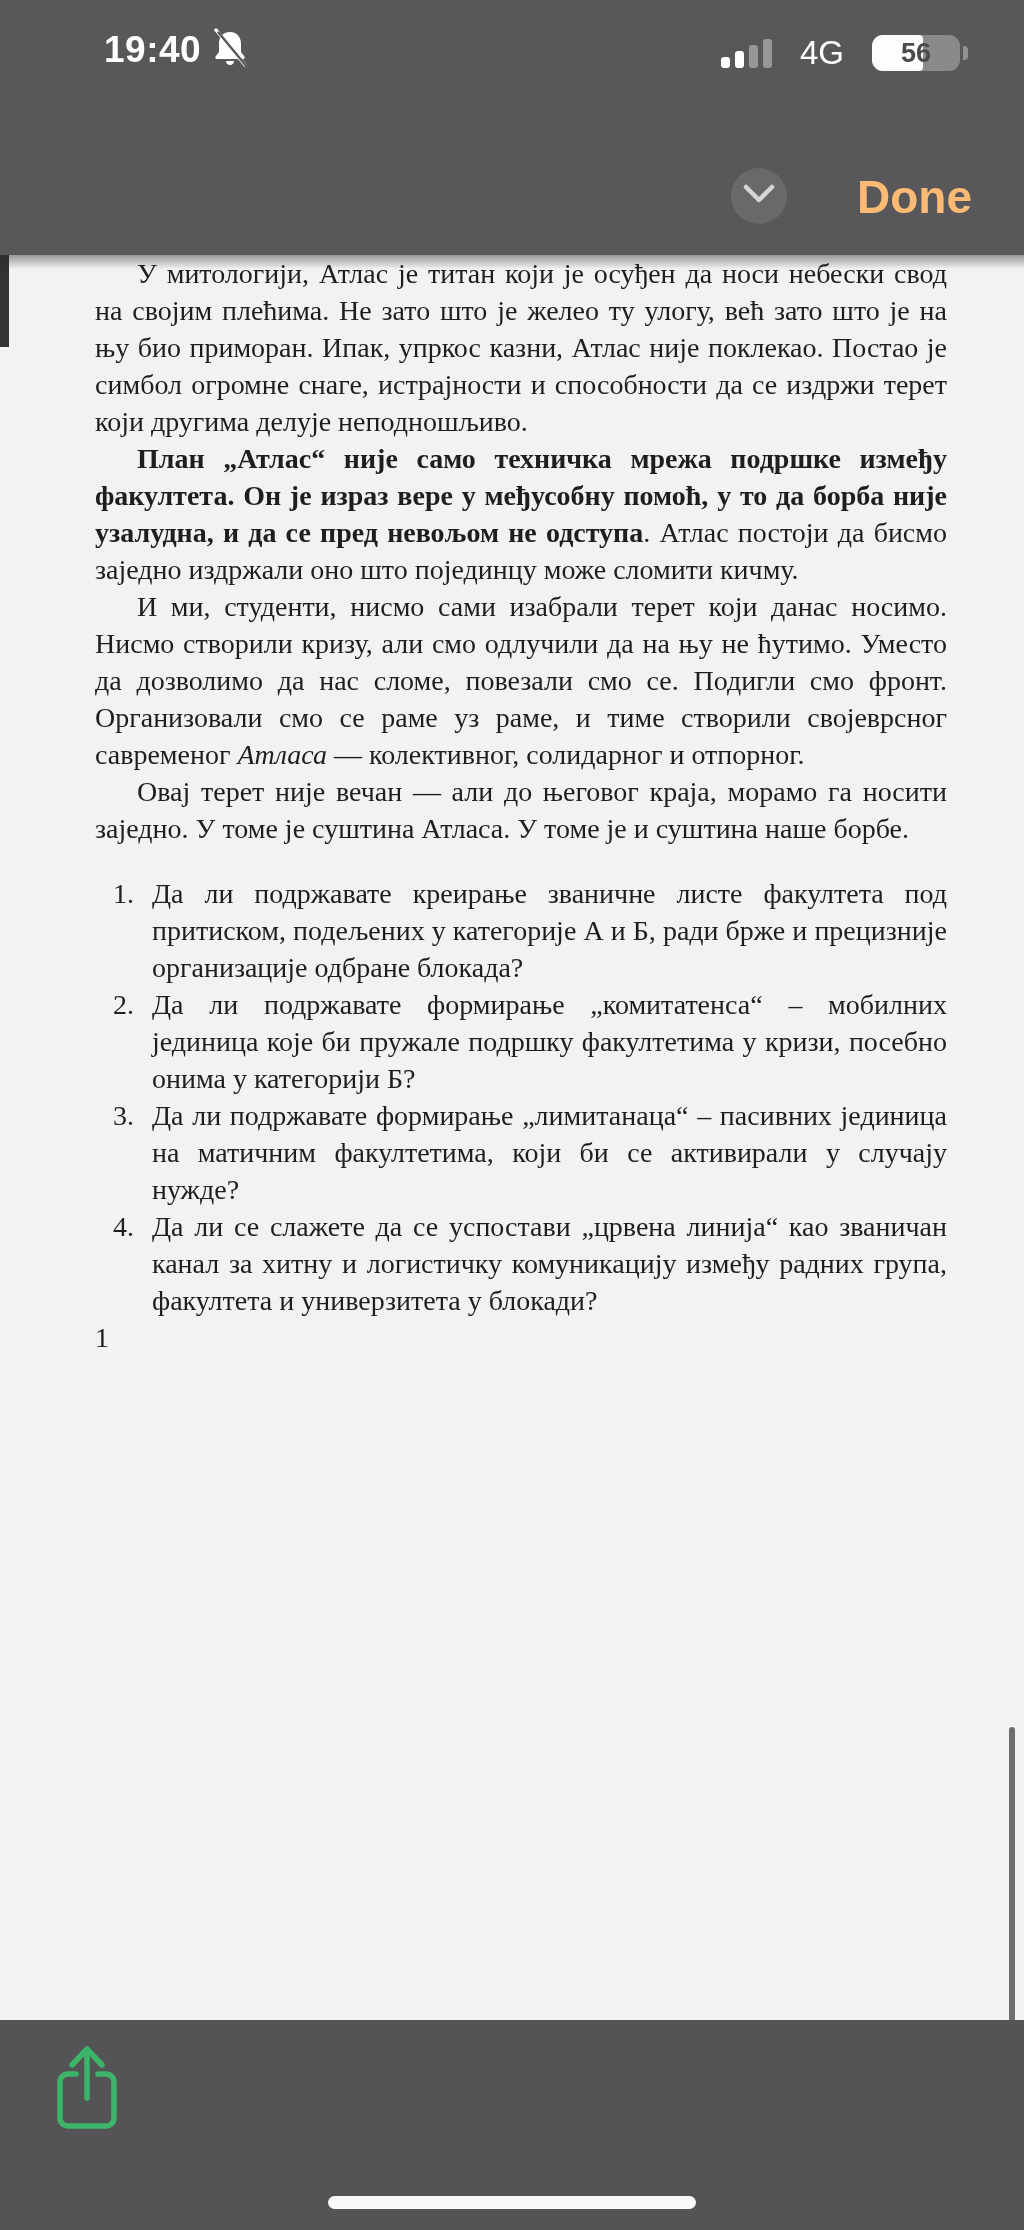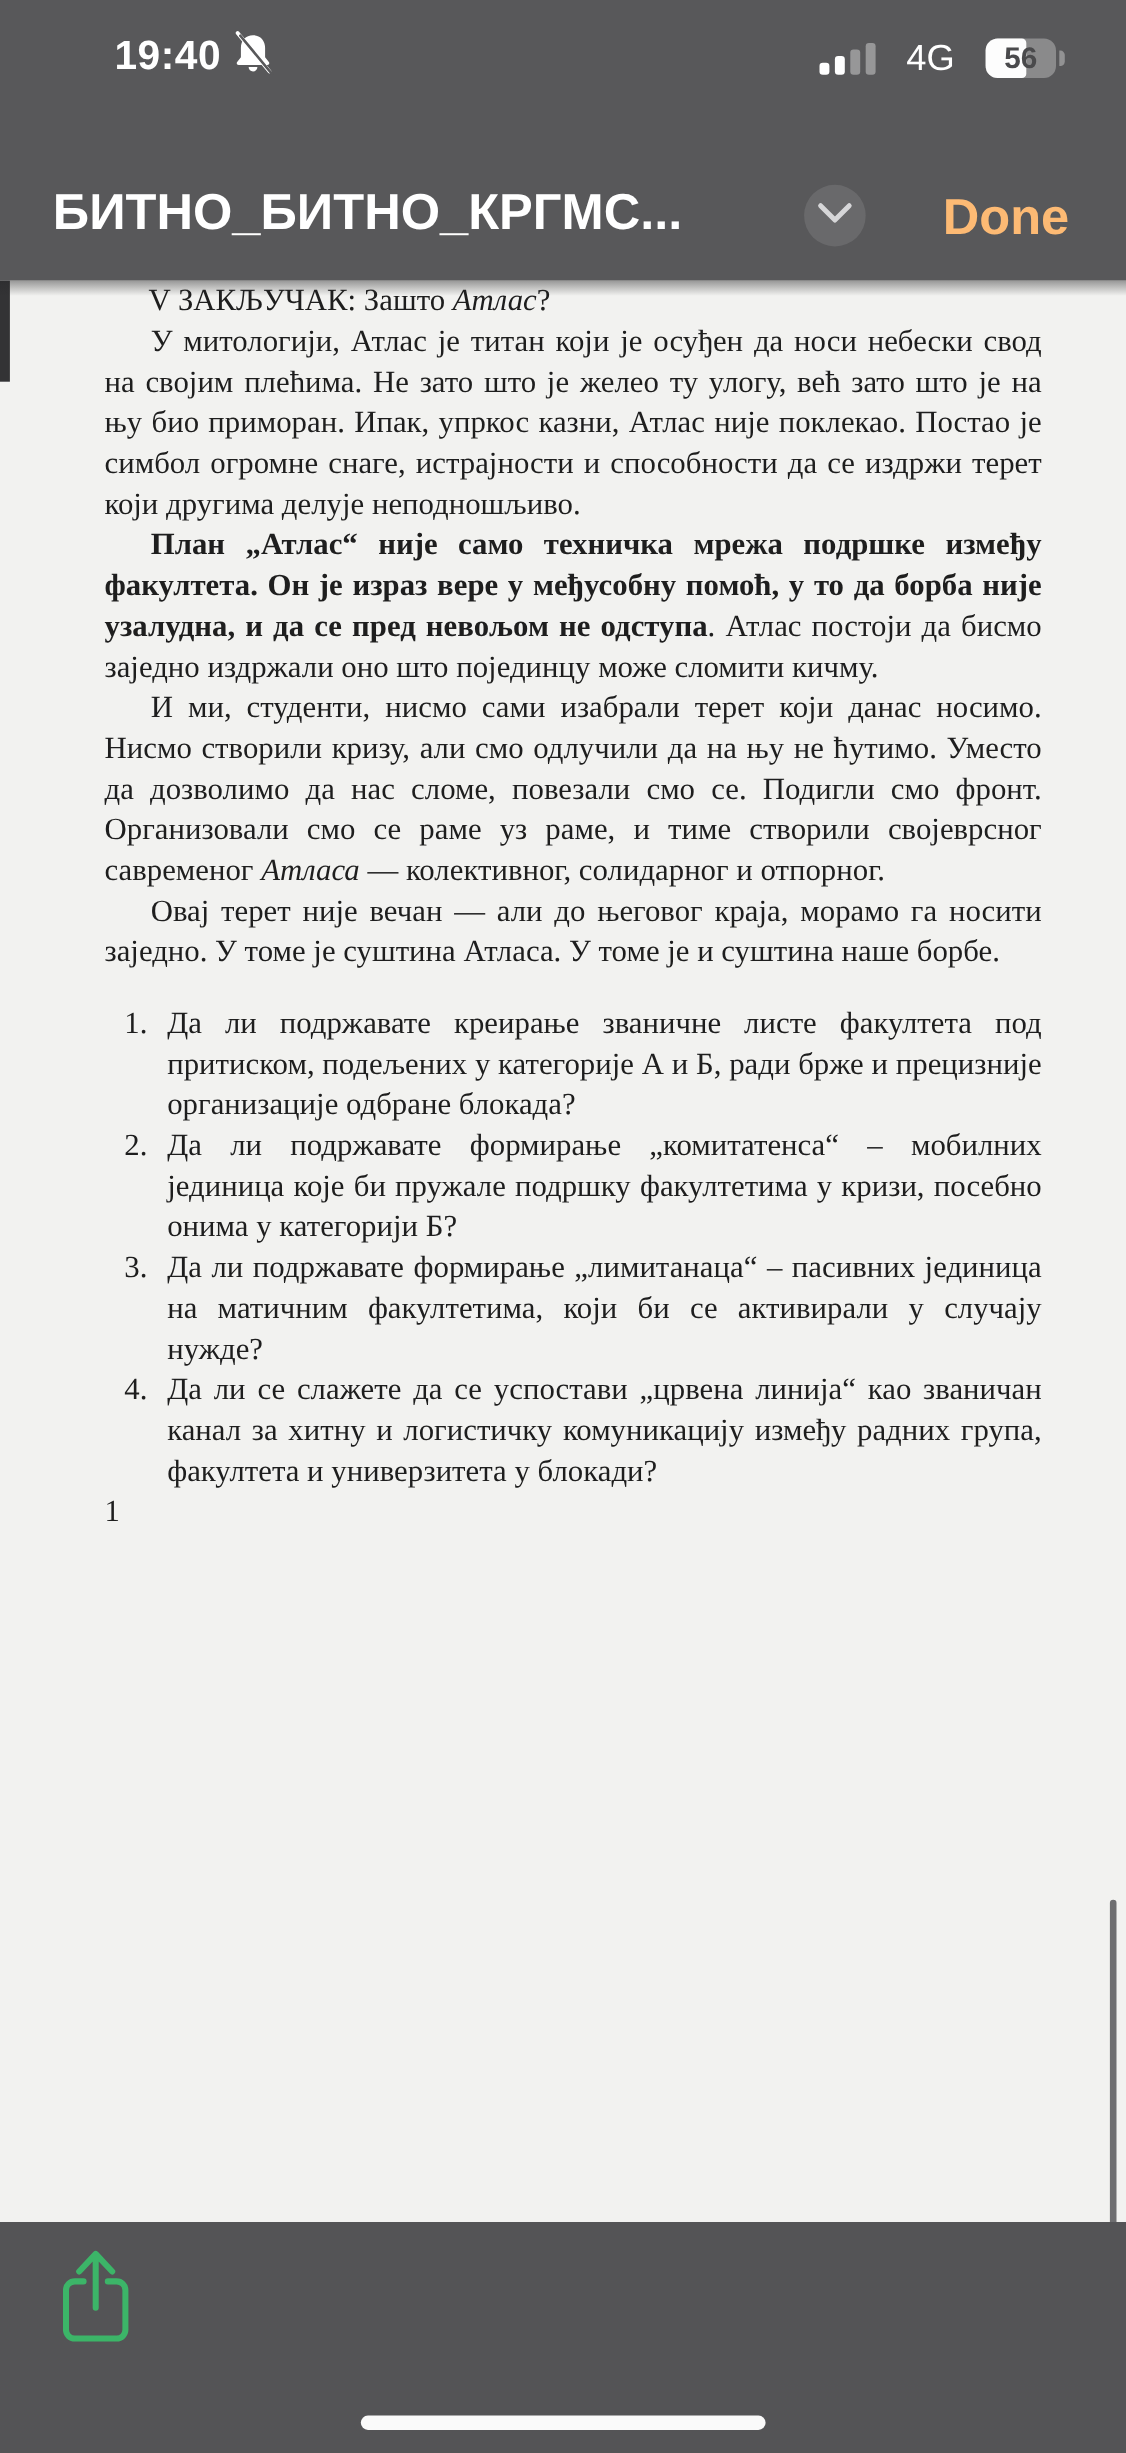--- a/index.html
+++ b/index.html
@@ -12,21 +12,21 @@
   .topbar::after{content:"";position:absolute;left:0;right:0;top:255px;height:14px;
           background:linear-gradient(rgba(40,40,42,.45),rgba(40,40,42,0));}
   .status-left{position:absolute;top:28px;left:104px;display:flex;align-items:center;gap:10px;}
   .status-time{color:#fff;font-size:37px;font-weight:700;letter-spacing:.5px;text-align:right;}
   .status-right{position:absolute;top:34px;right:64px;display:flex;align-items:center;gap:28px;}
   .sigbars{display:flex;align-items:flex-end;gap:5px;height:30px;}
   .sigbars i{display:block;width:9px;border-radius:3px;background:rgba(255,255,255,.38);}
   .sigbars i.on{background:#fff;}
   .s1{height:11px}.s2{height:17px}.s3{height:23px}.s4{height:29px}
   .net{color:#fff;font-size:33px;font-weight:400;}
-  .battery{position:relative;width:64px;height:36px;border-radius:11px;background:rgba(255,255,255,.30);}
+  .battery{position:relative;width:88px;height:36px;border-radius:11px;background:rgba(255,255,255,.30);}
   .battery .fill{position:absolute;left:0;top:0;bottom:0;width:58%;background:#fdfdfd;border-radius:11px 4px 4px 11px;}
   .battery .pct{position:absolute;inset:0;display:flex;align-items:center;justify-content:center;
                 color:#4a4a4c;font-size:27px;font-weight:700;z-index:2;}
   .battery .cap{position:absolute;right:-8px;top:11px;width:5px;height:14px;border-radius:0 4px 4px 0;
                 background:rgba(255,255,255,.35);}
 
   .doc-title{position:absolute;left:48px;top:165px;max-width:640px;color:#fff;font-size:46px;font-weight:700;
              white-space:nowrap;overflow:hidden;}
   .collapse-btn{position:absolute;left:731px;top:168px;width:56px;height:56px;border-radius:50%;
                 background:#69696b;display:flex;align-items:center;justify-content:center;}
@@ -84,35 +84,33 @@
           <i class="s4"></i>
       </span>
       <span class="net">4G</span>
       <span class="battery">
         <span class="fill"></span>
         <span class="pct">56</span>
         <span class="cap"></span>
       </span>
     </div>
 
-    <div class="doc-title">БИТНО_БИТНО_КРГМС...</div>
     <div class="collapse-btn">
       <span>
         <svg width="34" height="22" viewBox="0 0 34 22">
           <path d="M4 4l13 13L30 4" fill="none" stroke="#d6d6d8" stroke-width="4.5" stroke-linecap="round" stroke-linejoin="round"></path>
         </svg>
       </span>
     </div>
     <div class="done-btn">Done</div>
   </div>
 
   <div class="document-scroll">
     <div class="scan-edge"></div>
     <div class="doc-body">
-      <p class="h-concl"><span>V ЗАКЉУЧАК: Зашто </span><span class="i">Атлас</span><span>?</span></p>
       <p class="para">У митологији, Атлас је титан који је осуђен да носи небески свод на својим плећима. Не зато што је желео ту улогу, већ зато што је на њу био приморан. Ипак, упркос казни, Атлас није поклекао. Постао је симбол огромне снаге, истрајности и способности да се издржи терет који другима делује неподношљиво.</p>
       <p class="para"><span class="b">План „Атлас“ није само техничка мрежа подршке између факултета. Он је израз вере у међусобну помоћ, у то да борба није узалудна, и да се пред невољом не одступа</span><span>. Атлас постоји да бисмо заједно издржали оно што појединцу може сломити кичму.</span></p>
       <p class="para"><span>И ми, студенти, нисмо сами изабрали терет који данас носимо. Нисмо створили кризу, али смо одлучили да на њу не ћутимо. Уместо да дозволимо да нас сломе, повезали смо се. Подигли смо фронт. Организовали смо се раме уз раме, и тиме створили својеврсног савременог </span><span class="i">Атласа</span><span> — колективног, солидарног и отпорног.</span></p>
       <p class="para">Овај терет није вечан — али до његовог краја, морамо га носити заједно. У томе је суштина Атласа. У томе је и суштина наше борбе.</p>
       <ol class="questions">
           <li><span class="qnum">1.</span><span>Да ли подржавате креирање званичне листе факултета под притиском, подељених у категорије А и Б, ради брже и прецизније организације одбране блокада?</span></li>
           <li><span class="qnum">2.</span><span>Да ли подржавате формирање „комитатенса“ – мобилних јединица које би пружале подршку факултетима у кризи, посебно онима у категорији Б?</span></li>
           <li><span class="qnum">3.</span><span>Да ли подржавате формирање „лимитанаца“ – пасивних јединица на матичним факултетима, који би се активирали у случају нужде?</span></li>
           <li><span class="qnum">4.</span><span>Да ли се слажете да се успостави „црвена линија“ као званичан канал за хитну и логистичку комуникацију између радних група, факултета и универзитета у блокади?</span></li>
         </ol>

